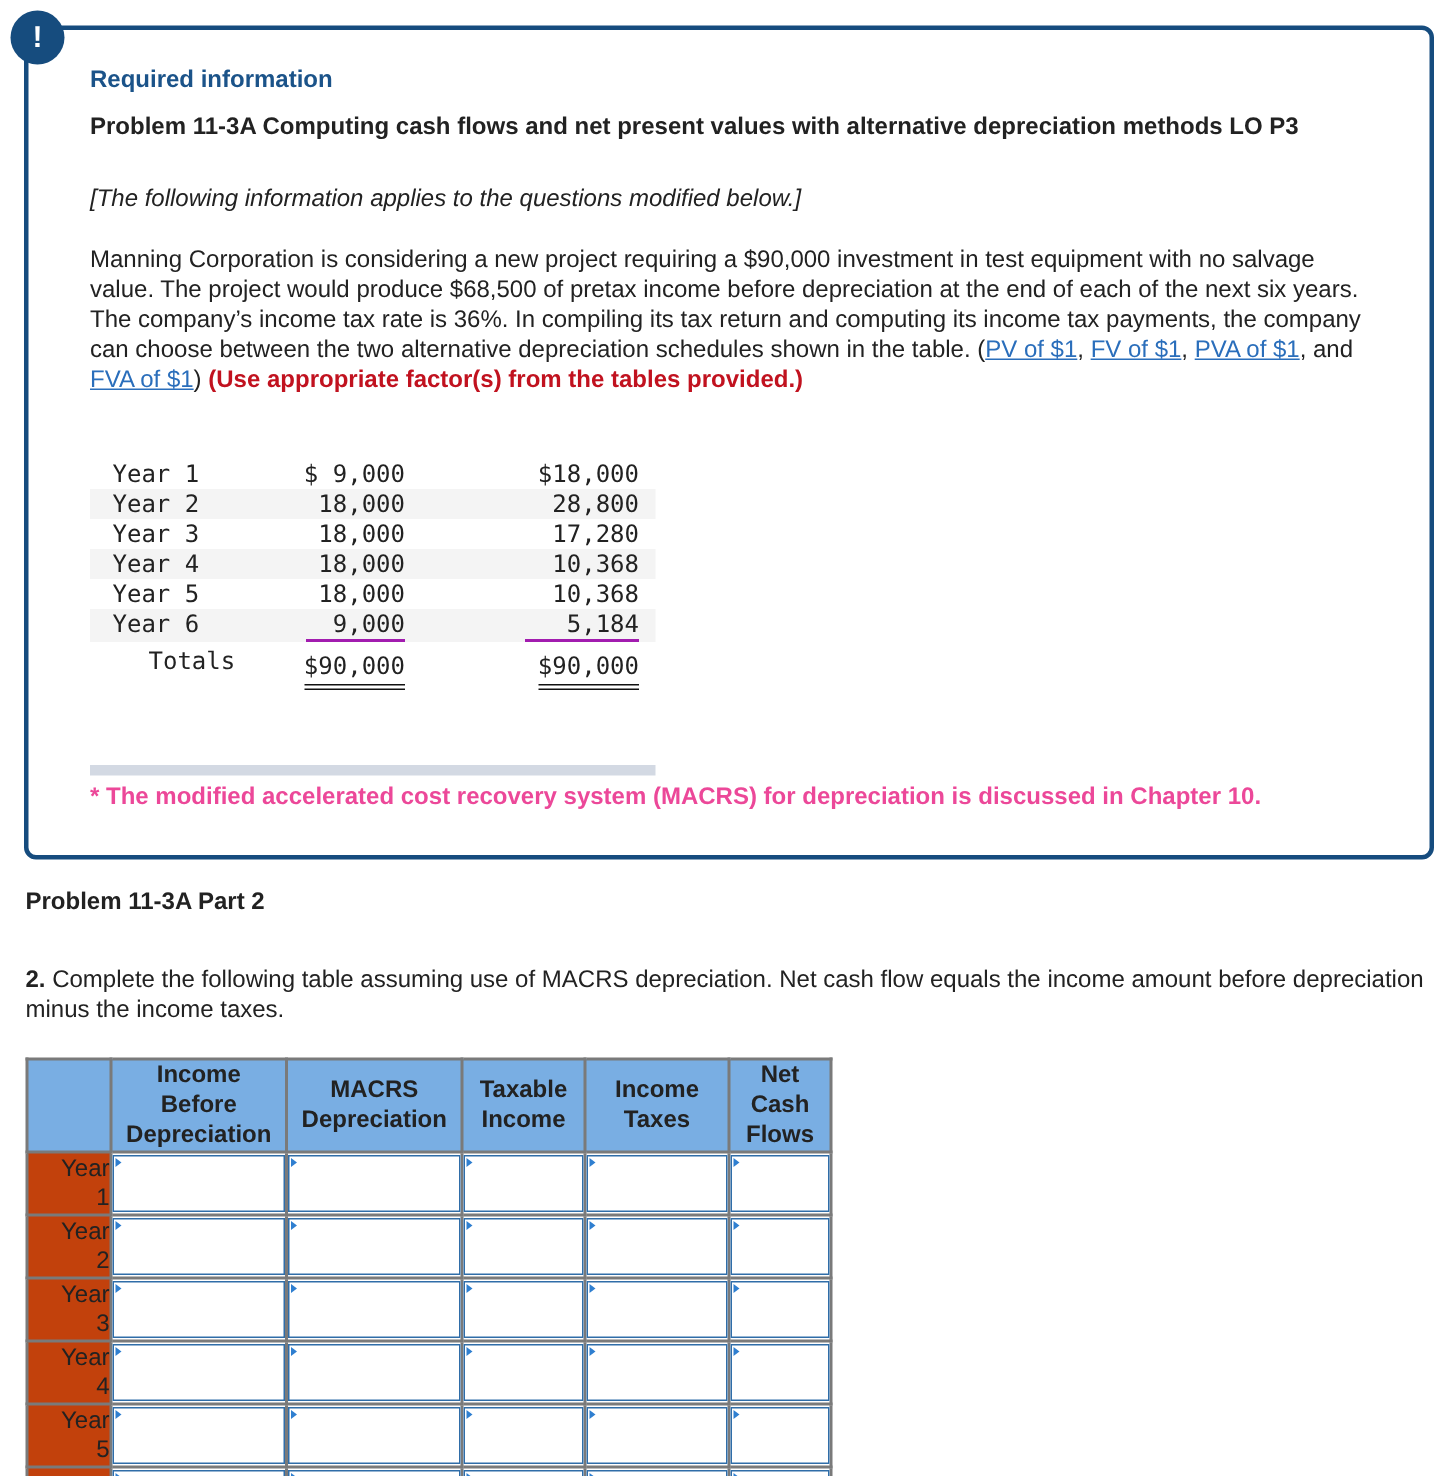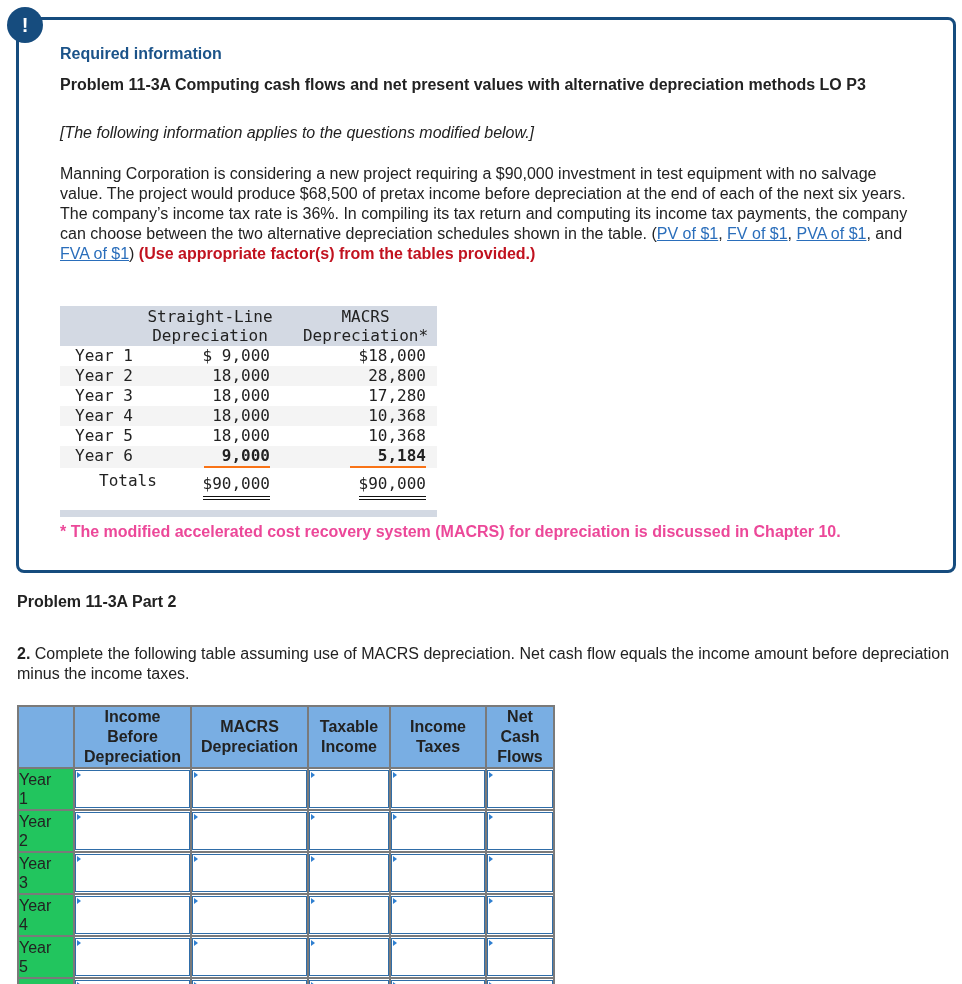--- a/index.html
+++ b/index.html
@@ -38,21 +38,21 @@
     font-family: "DejaVu Sans Mono", monospace; font-size: 16px; color: #222;
   }
   .dep-head { background: #d3d9e3; height: 40px; position: relative; }
   .dep-head .h1 { position: absolute; top: 1px; line-height: 19px; text-align: center; }
   .dep-row { height: 20px; line-height: 20px; position: relative; }
   .dep-row.alt { background: #f4f4f4; }
   .dep-row span { position: absolute; top: 0; }
   .c-label { left: 15px; }
   .c-sl { right: 167px; text-align: center; }
   .c-mac { right: 11px; text-align: right; }
-  .ul-single { border-bottom: 2px solid #f97316; font-weight: bold; }
+  .ul-single { border-bottom: 2px solid #a21caf; }
   .totals { height: 34px; line-height: 34px; position: relative; }
   .totals span { position: absolute; top: -4px; }
   .dbl { border-bottom: 4px double #111; line-height: 24px; }
   .dep-foot { position: absolute; left: 0; top: 204px; width: 377px; height: 7px; background: #d3d9e3; }
 
   .footnote {
     position: absolute; left: 60px; top: 523px; font-size: 16px; color: #ec4899; font-weight: bold;
   }
 
   .part-title {
@@ -67,21 +67,21 @@
     position: absolute; left: 17px; top: 705px; border-collapse: collapse;
     font-family: "Liberation Sans", sans-serif;
   }
   .ans-table th {
     background: #79aee3; border: 2px solid #7a7a7a; font-size: 16px; font-weight: bold;
     line-height: 20px; color: #222; padding: 0 2px; text-align: center; vertical-align: middle;
     height: 60px;
   }
   .ans-table td { border: 2px solid #7a7a7a; height: 42px; padding: 0; }
   .ans-table td.year {
-    width: 56px; text-align: left; font-size: 16px; line-height: 19px; color: #222; background: #22c55e;
+    width: 56px; text-align: right; font-size: 16px; line-height: 19px; color: #222; background: #c2410c;
   }
   .cell { position: relative; width: 100%; height: 38px; border: 1px solid #2f6da8; background: #fff; }
   .cell::before {
     content: ""; position: absolute; left: 1px; top: 1px;
     border-left: 4px solid #2f7fd0; border-top: 3px solid transparent; border-bottom: 3px solid transparent;
   }
   .cell input { width: 100%; height: 100%; border: none; outline: none; background: transparent; font-size: 14px; padding: 0 4px; }
 </style>
 </head>
 <body>
@@ -89,30 +89,20 @@
 <div class="alert-icon">!</div>
 <div class="info-box"></div>
 
 <div class="req-title">Required information</div>
 <div class="problem-title">Problem 11-3A Computing cash flows and net present values with alternative depreciation methods LO P3</div>
 <div class="italic-note">[The following information applies to the questions modified below.]</div>
 
 <div class="paragraph"><span>Manning Corporation is considering a new project requiring a $90,000 investment in test equipment with no salvage value. The project would produce $68,500 of pretax income before depreciation at the end of each of the next six years. The company’s income tax rate is 36%. In compiling its tax return and computing its income tax payments, the company can choose between the two alternative depreciation schedules shown in the table. (</span><a href="#">PV of $1</a><span>, </span><a href="#">FV of $1</a><span>, </span><a href="#">PVA of $1</a><span>, and </span><a href="#">FVA of $1</a><span>) </span><span class="red">(Use appropriate factor(s) from the tables provided.)</span></div>
 
 <div class="dep-table">
-  <div class="dep-head">
-    <div class="h1" style="left:70px;width:160px;">
-      <div>Straight-Line</div>
-      <div>Depreciation</div>
-    </div>
-    <div class="h1" style="left:234px;width:143px;">
-      <div>MACRS</div>
-      <div>Depreciation*</div>
-    </div>
-  </div>
   <div class="dep-row">
     <span class="c-label">Year 1</span>
     <span class="c-sl">$ 9,000</span>
     <span class="c-mac">$18,000</span>
   </div>
   <div class="dep-row alt">
     <span class="c-label">Year 2</span>
     <span class="c-sl">18,000</span>
     <span class="c-mac">28,800</span>
   </div>

